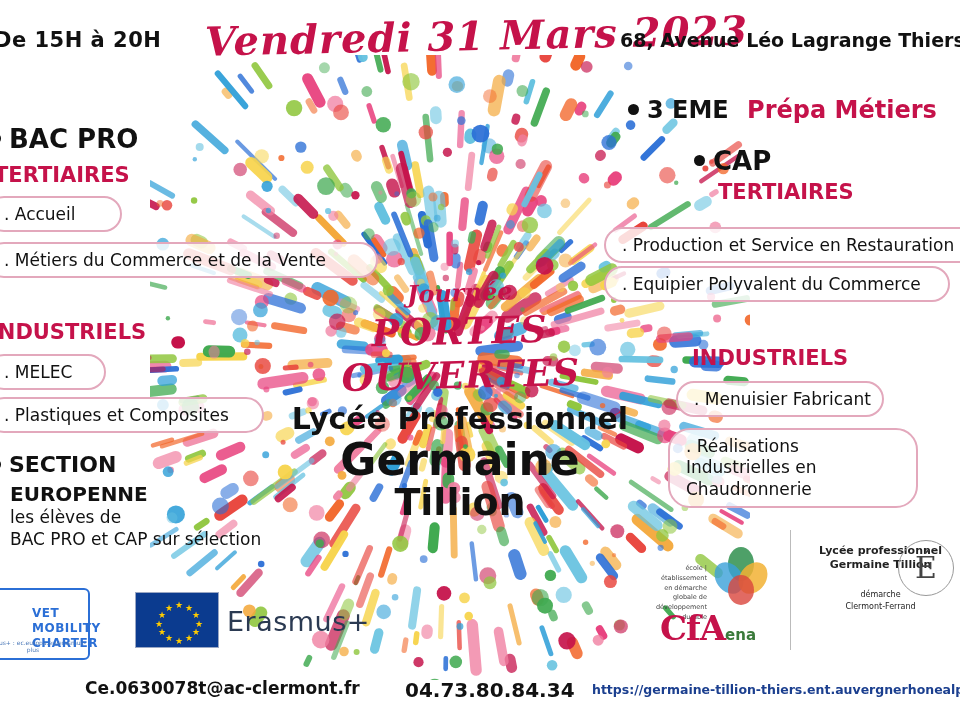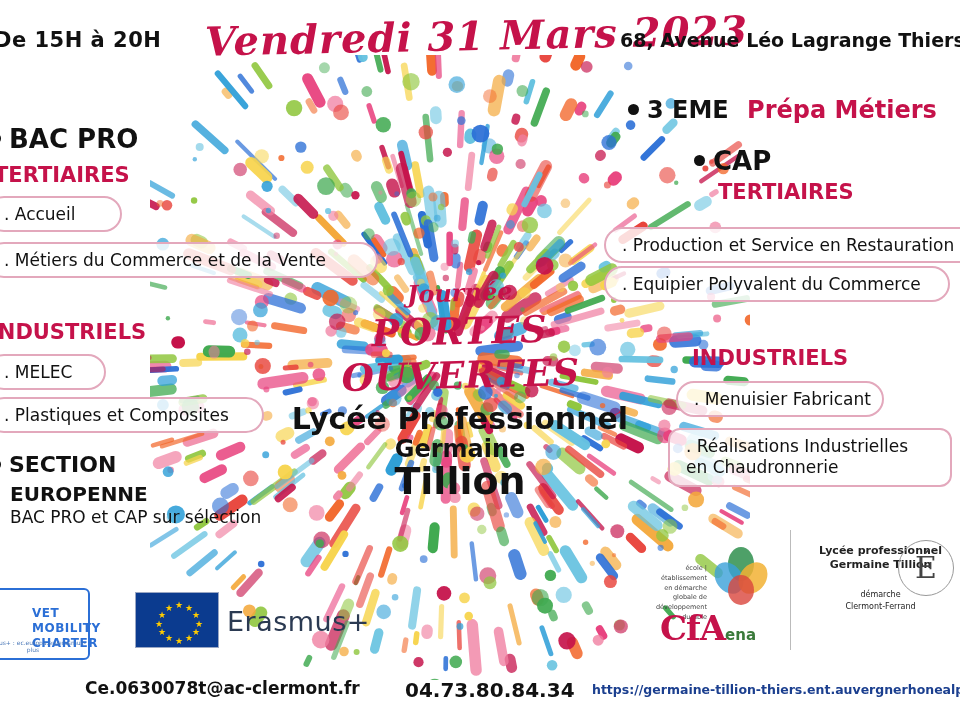--- a/index.html
+++ b/index.html
@@ -94,21 +94,21 @@
     font-family: "DejaVu Sans", sans-serif;
     font-weight: bold;
     font-size: 30px;
     color: #111111;
     margin-top: 6px;
     line-height: 1.05;
   }
   .germaine {
     font-family: "DejaVu Sans", sans-serif;
     font-weight: bold;
-    font-size: 24px;
+    font-size: 44px;
     color: #111111;
     line-height: 1.05;
     margin-top: 2px;
   }
   .tillion {
     font-family: "DejaVu Sans", sans-serif;
     font-weight: bold;
     font-size: 38px;
     color: #111111;
     line-height: 1.05;
@@ -1172,20 +1172,21 @@
   <div class="pill" style="left:-14px; top:354px; width:120px;">. MELEC</div>
 
   <div class="pill" style="left:-14px; top:397px; width:278px;">. Plastiques et Composites</div>
 
   <div class="sec-head dark" style="left:-10px; top:452px; font-size:22px;">
     <span class="bullet"></span><span>SECTION</span>
   </div>
 
   <div class="euro-block" style="top:480px;">
     <div class="euro-sub">EUROPENNE</div>
+    <div class="euro-body" style="margin-top:0;">les élèves de</div>
     <div class="euro-body" style="margin-top:0;">BAC PRO et CAP sur sélection</div>
   </div>
 
   <div class="sec-head" style="left:628px; top:96px; font-size:24px;">
     <span class="bullet"></span><span class="dark">3 EME</span>
     <span class="pink" style="margin-left:10px;">Prépa Métiers</span>
   </div>
 
   <div class="sec-head" style="left:694px; top:146px; font-size:26px;">
     <span class="bullet"></span><span class="dark">CAP</span>
@@ -1194,21 +1195,21 @@
   <div class="sec-head pink" style="left:718px; top:180px; font-size:21px;">TERTIAIRES</div>
 
   <div class="pill" style="left:604px; top:227px; width:372px;">. Production et Service en Restauration</div>
 
   <div class="pill" style="left:604px; top:266px; width:346px;">. Equipier Polyvalent du Commerce</div>
 
   <div class="sec-head pink" style="left:692px; top:346px; font-size:21px;">INDUSTRIELS</div>
 
   <div class="pill" style="left:676px; top:381px; width:208px;">. Menuisier Fabricant</div>
 
-  <div class="pill two-line" style="left:668px; top:428px; width:284px;border-radius:12px;">. Réalisations Industrielles
+  <div class="pill two-line" style="left:668px; top:428px; width:250px;">. Réalisations Industrielles
 en Chaudronnerie</div>
 
   <div class="logo-vet">
     <div class="vet-txt">
       <div>VET MOBILITY</div>
       <div>CHARTER</div>
     </div>
     <div class="vet-sub">erasmus+ : ec.europa.eu/erasmus-plus</div>
   </div>
 

